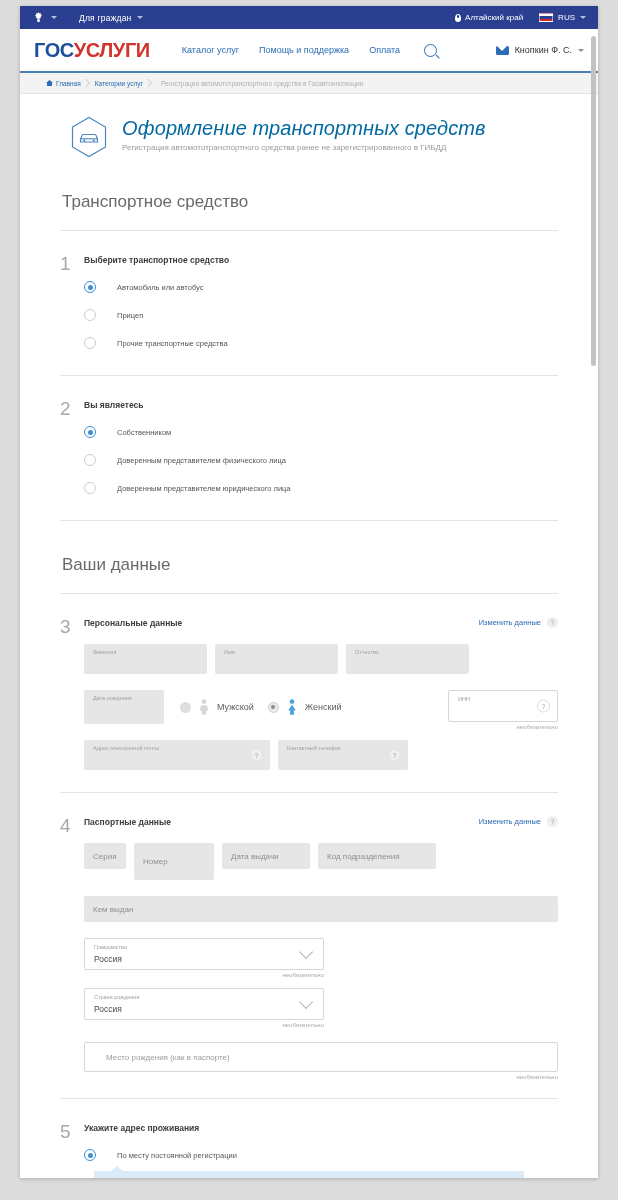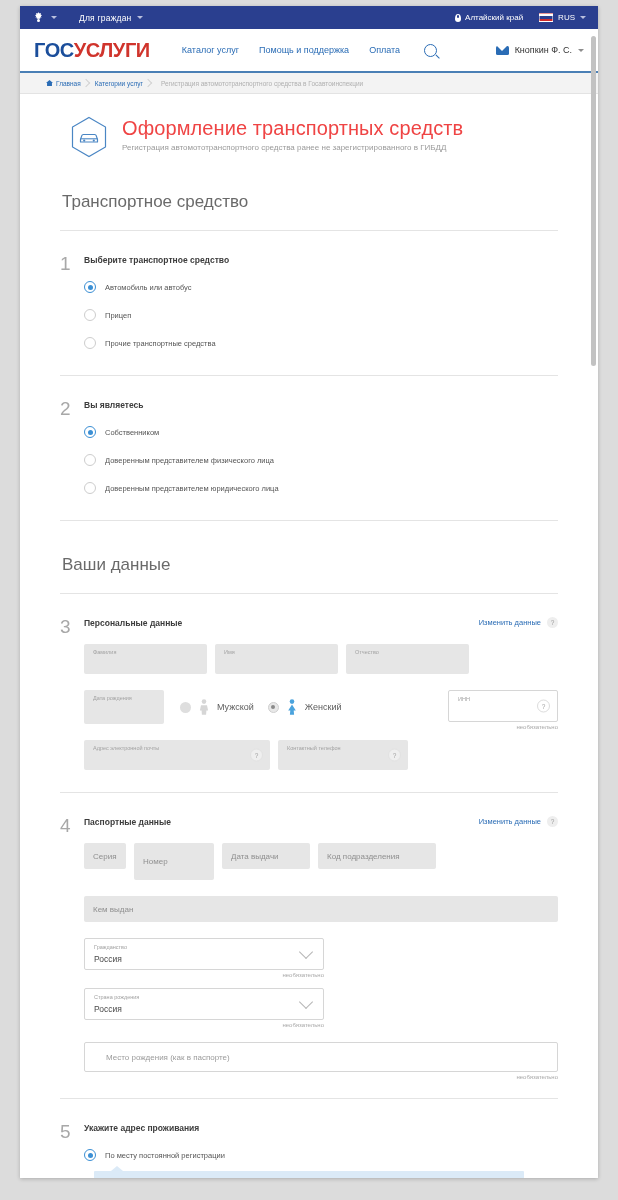--- a/index.html
+++ b/index.html
@@ -198,24 +198,25 @@
   }
   .hex-badge {
     width: 38px; height: 42px;
     flex: none;
     display: flex; align-items: center; justify-content: center;
     position: relative;
   }
   .hex-badge svg { display:block; }
   .service-title {
     font-size: 20px;
-    color: #ef4444;
+    color: #0369a1;
     font-weight: normal;
     letter-spacing: 0.1px;
     margin: 1px 0 0 0;
+    font-style: italic;
   }
   .service-sub {
     font-size: 8px;
     color: #9a9a9a;
     margin-top: 3px;
   }
 
   .section-title {
     font-size: 17px;
     color: #6a6a6a;
@@ -264,21 +265,21 @@
     color: #9a9a9a;
     font-size: 6.5px;
     display: flex; align-items: center; justify-content: center;
     cursor: pointer;
   }
   .head-right { display:flex; align-items:center; }
 
   .radio-row {
     display: flex;
     align-items: center;
-    gap: 9px;
+    gap: 21px;
     margin-top: 16px;
   }
   .radio {
     width: 10px; height: 10px;
     border-radius: 50%;
     border: 1px solid #cdcdcd;
     background: #fff;
     flex: none;
     position: relative;
     cursor: pointer;

